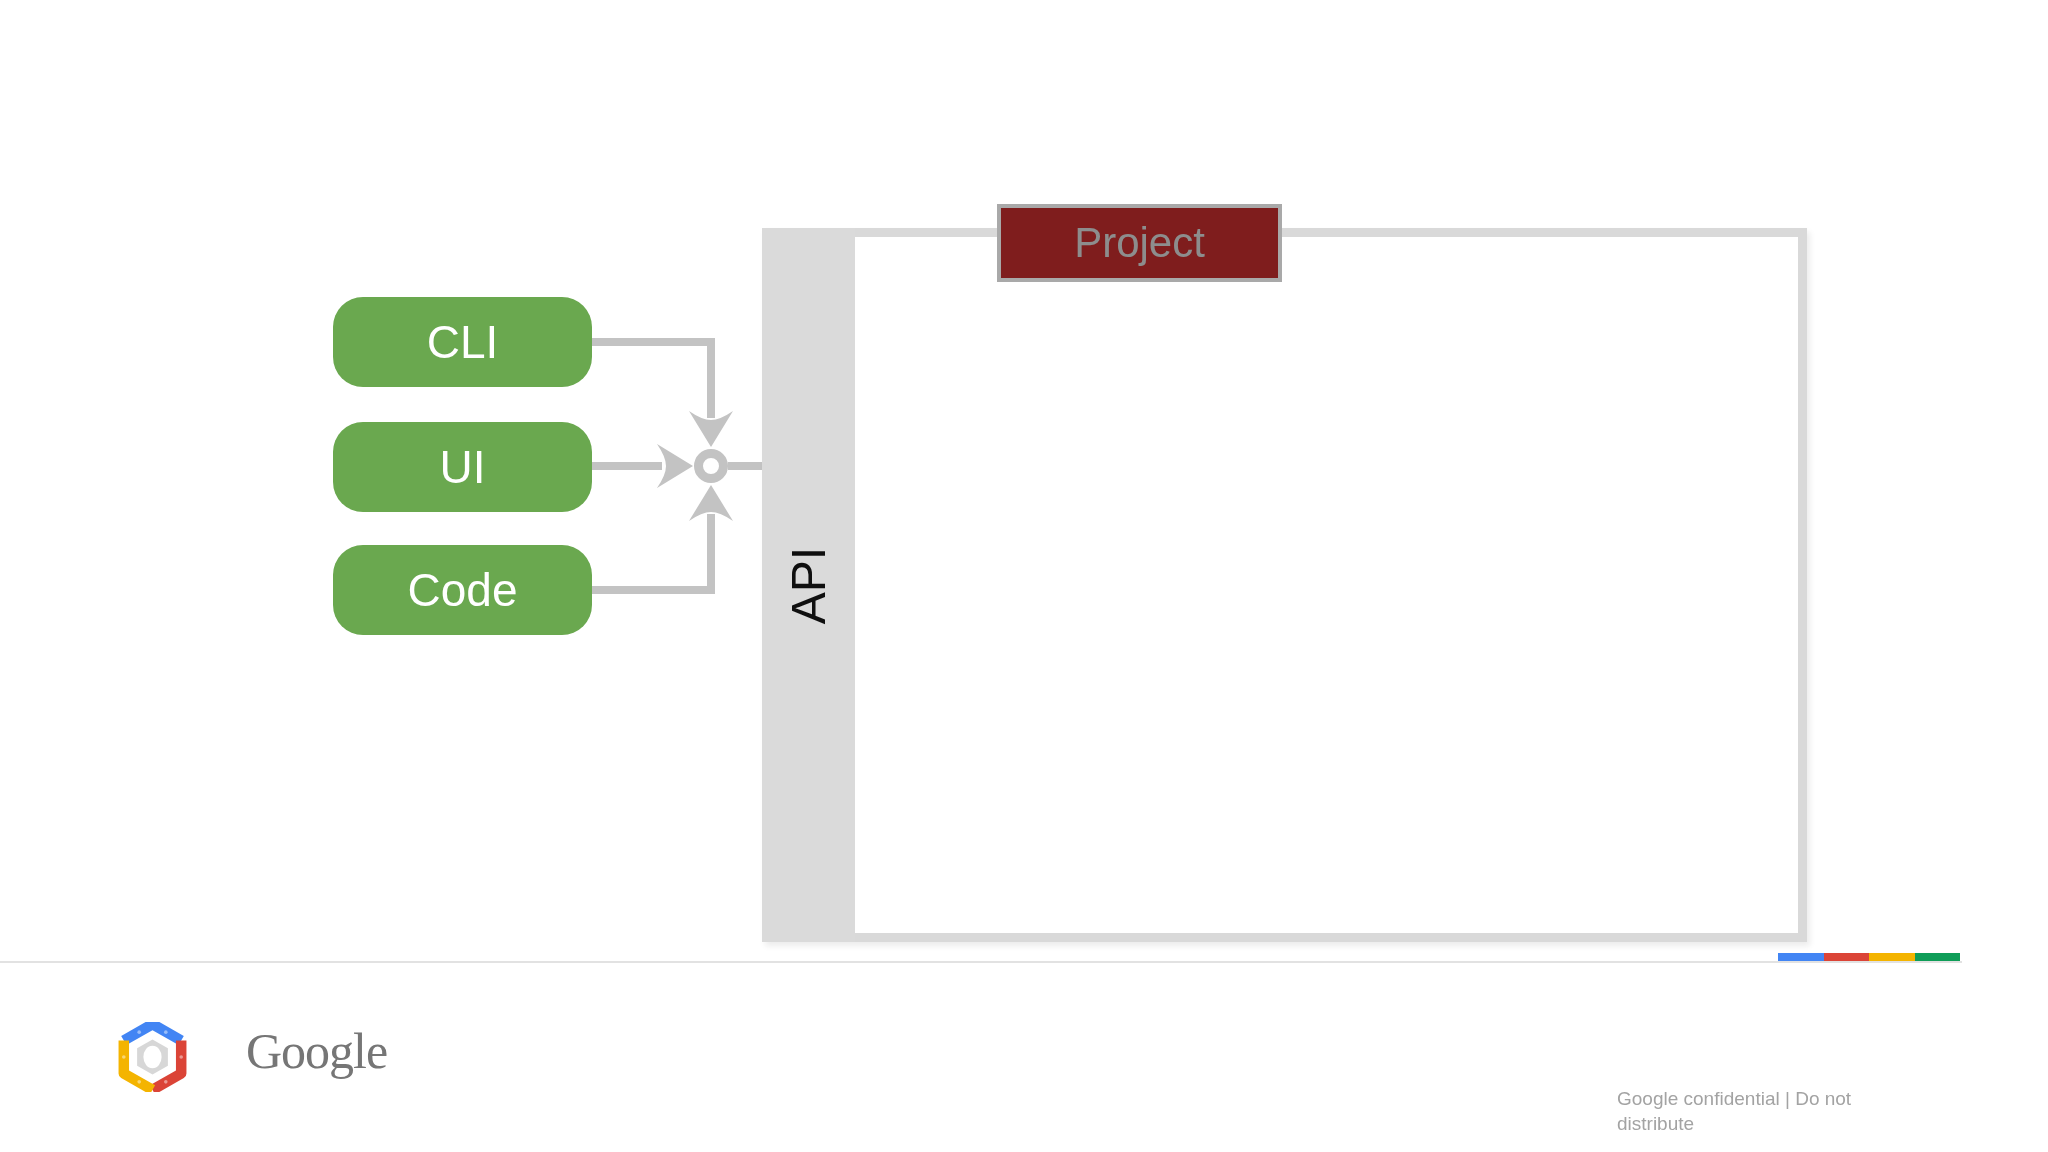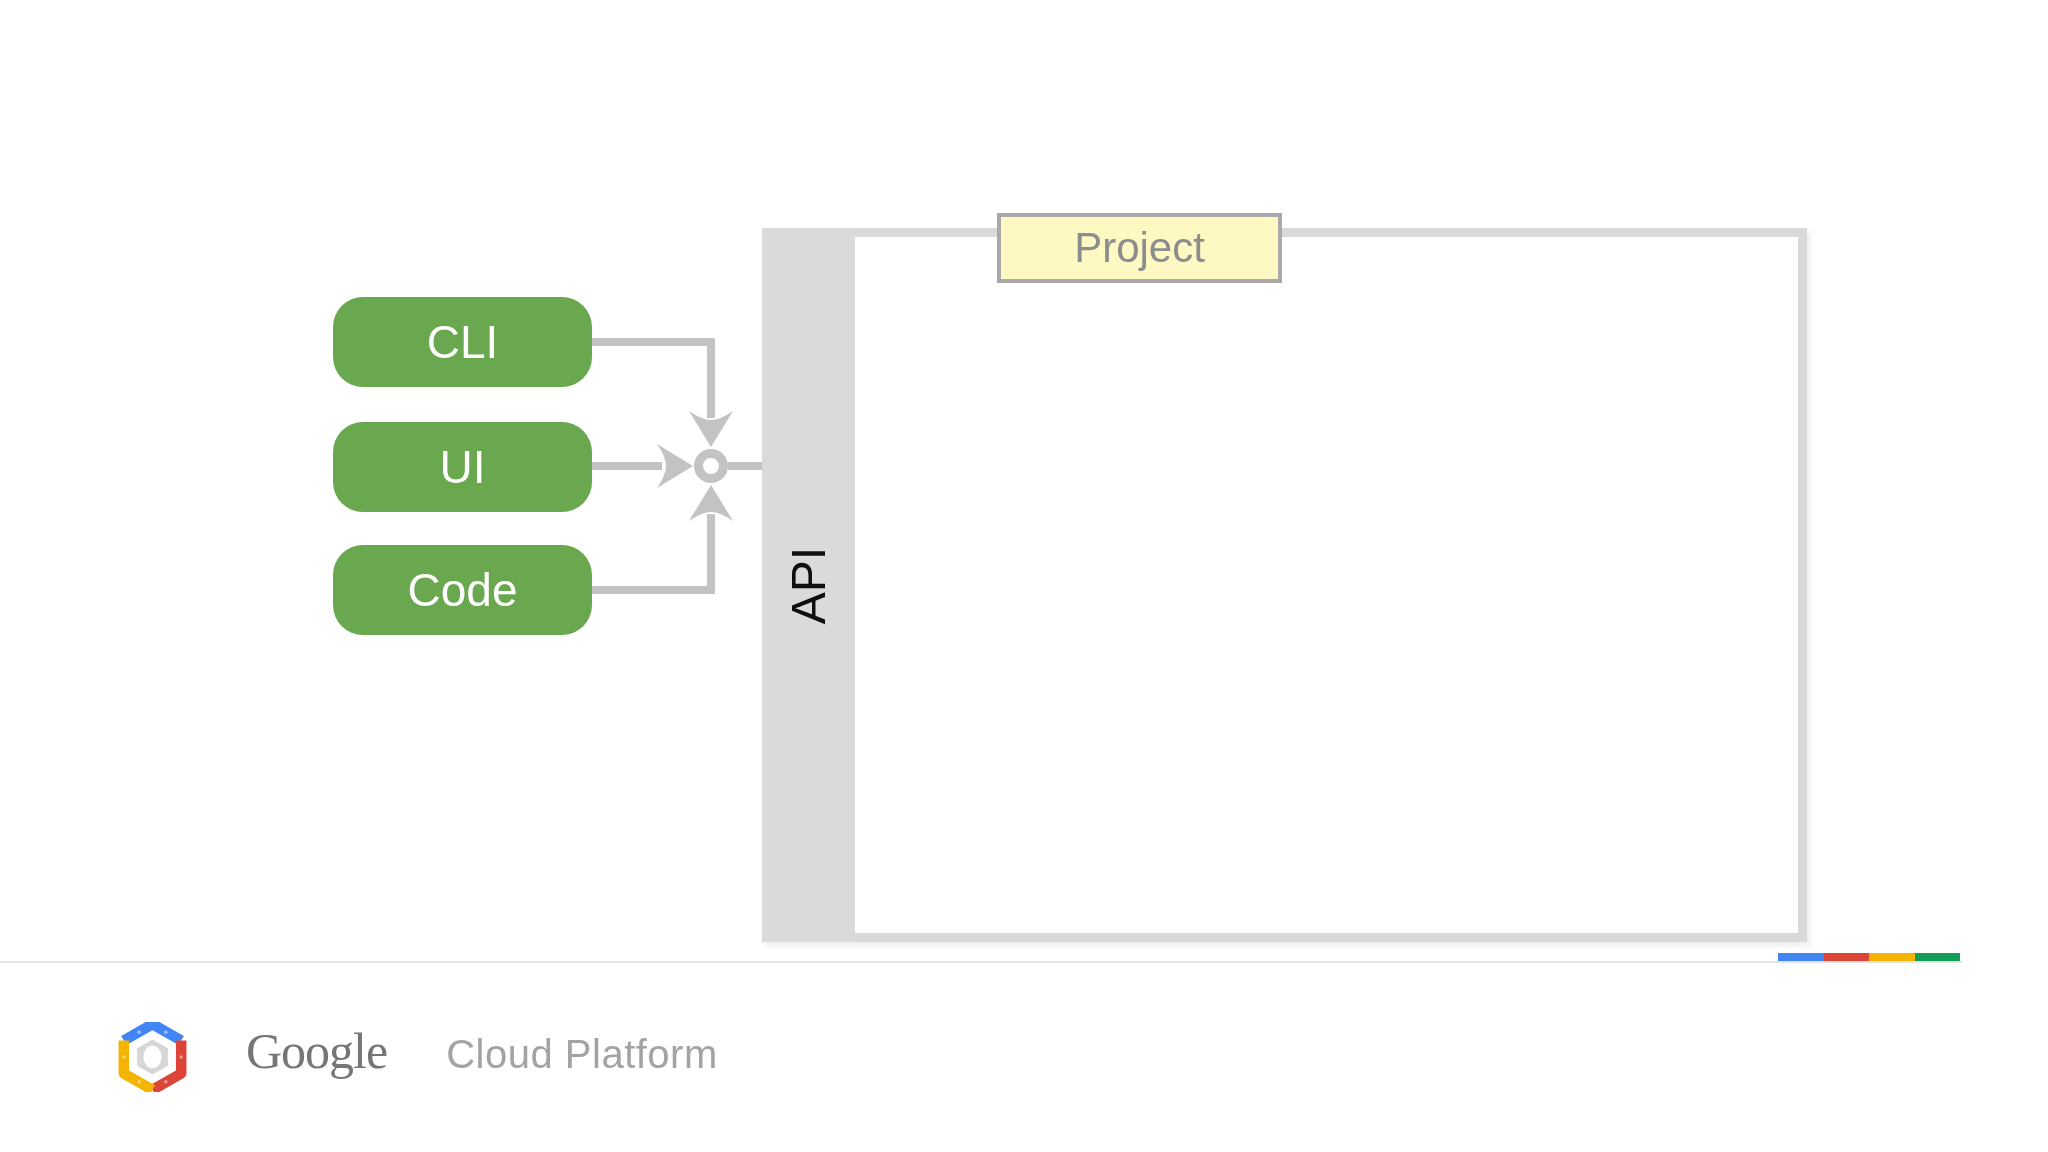--- a/index.html
+++ b/index.html
@@ -32,21 +32,21 @@
     box-shadow:3px 4px 6px rgba(0,0,0,0.08);
   }
   .api-bar{
     position:absolute;left:762px;top:228px;width:93px;height:714px;background:#dadada;
     display:flex;align-items:center;justify-content:center;
   }
   .api-bar span{
     transform:rotate(-90deg);white-space:nowrap;color:#0f0f0f;font-size:48px;font-weight:400;
   }
   .project-label{
-    position:absolute;left:997px;top:213px;width:285px;height:70px;background:#fef9c3;
+    position:absolute;left:997px;top:204px;width:285px;height:78px;background:#7f1d1d;
     border:4px solid #a9a9a9;box-sizing:border-box;
     display:flex;align-items:center;justify-content:center;
   }
   .project-label span{color:#8d8d8d;font-size:42px;font-weight:400;}
   
   .footer-divider{position:absolute;left:0;top:961px;width:1962px;height:2px;background:#e2e2e2;}
   .brand-bar{position:absolute;left:1778px;top:953px;width:182px;height:8px;display:flex;}
   .brand-bar div{flex:1 1 0;}
   .seg-blue{background:#4285f4;}
   .seg-red{background:#db4437;}
@@ -123,17 +123,20 @@
       <polygon points="50,25 72,37.5 72,62.5 50,75 28,62.5 28,37.5" fill="#d7d7d7"></polygon>
       <ellipse cx="50" cy="50" rx="13" ry="16" fill="#ffffff"></ellipse>
       <circle cx="31" cy="14.5" r="2.6" fill="rgba(255,255,255,0.45)"></circle>
       <circle cx="69" cy="14.5" r="2.6" fill="rgba(255,255,255,0.45)"></circle>
       <circle cx="91" cy="50" r="2.6" fill="rgba(255,255,255,0.45)"></circle>
       <circle cx="69" cy="85.5" r="2.6" fill="rgba(255,255,255,0.45)"></circle>
       <circle cx="31" cy="85.5" r="2.6" fill="rgba(255,255,255,0.45)"></circle>
       <circle cx="9" cy="50" r="2.6" fill="rgba(255,255,255,0.45)"></circle>
     </svg>
     <span class="g-word">Google</span>
-    <span class="cp-word">Cloud Platform</span>
   </div>
 
+  <div class="confidential">
+    <div>Google confidential | Do not</div>
+    <div>distribute</div>
+  </div>
 
 </div>
 
 </body></html>

